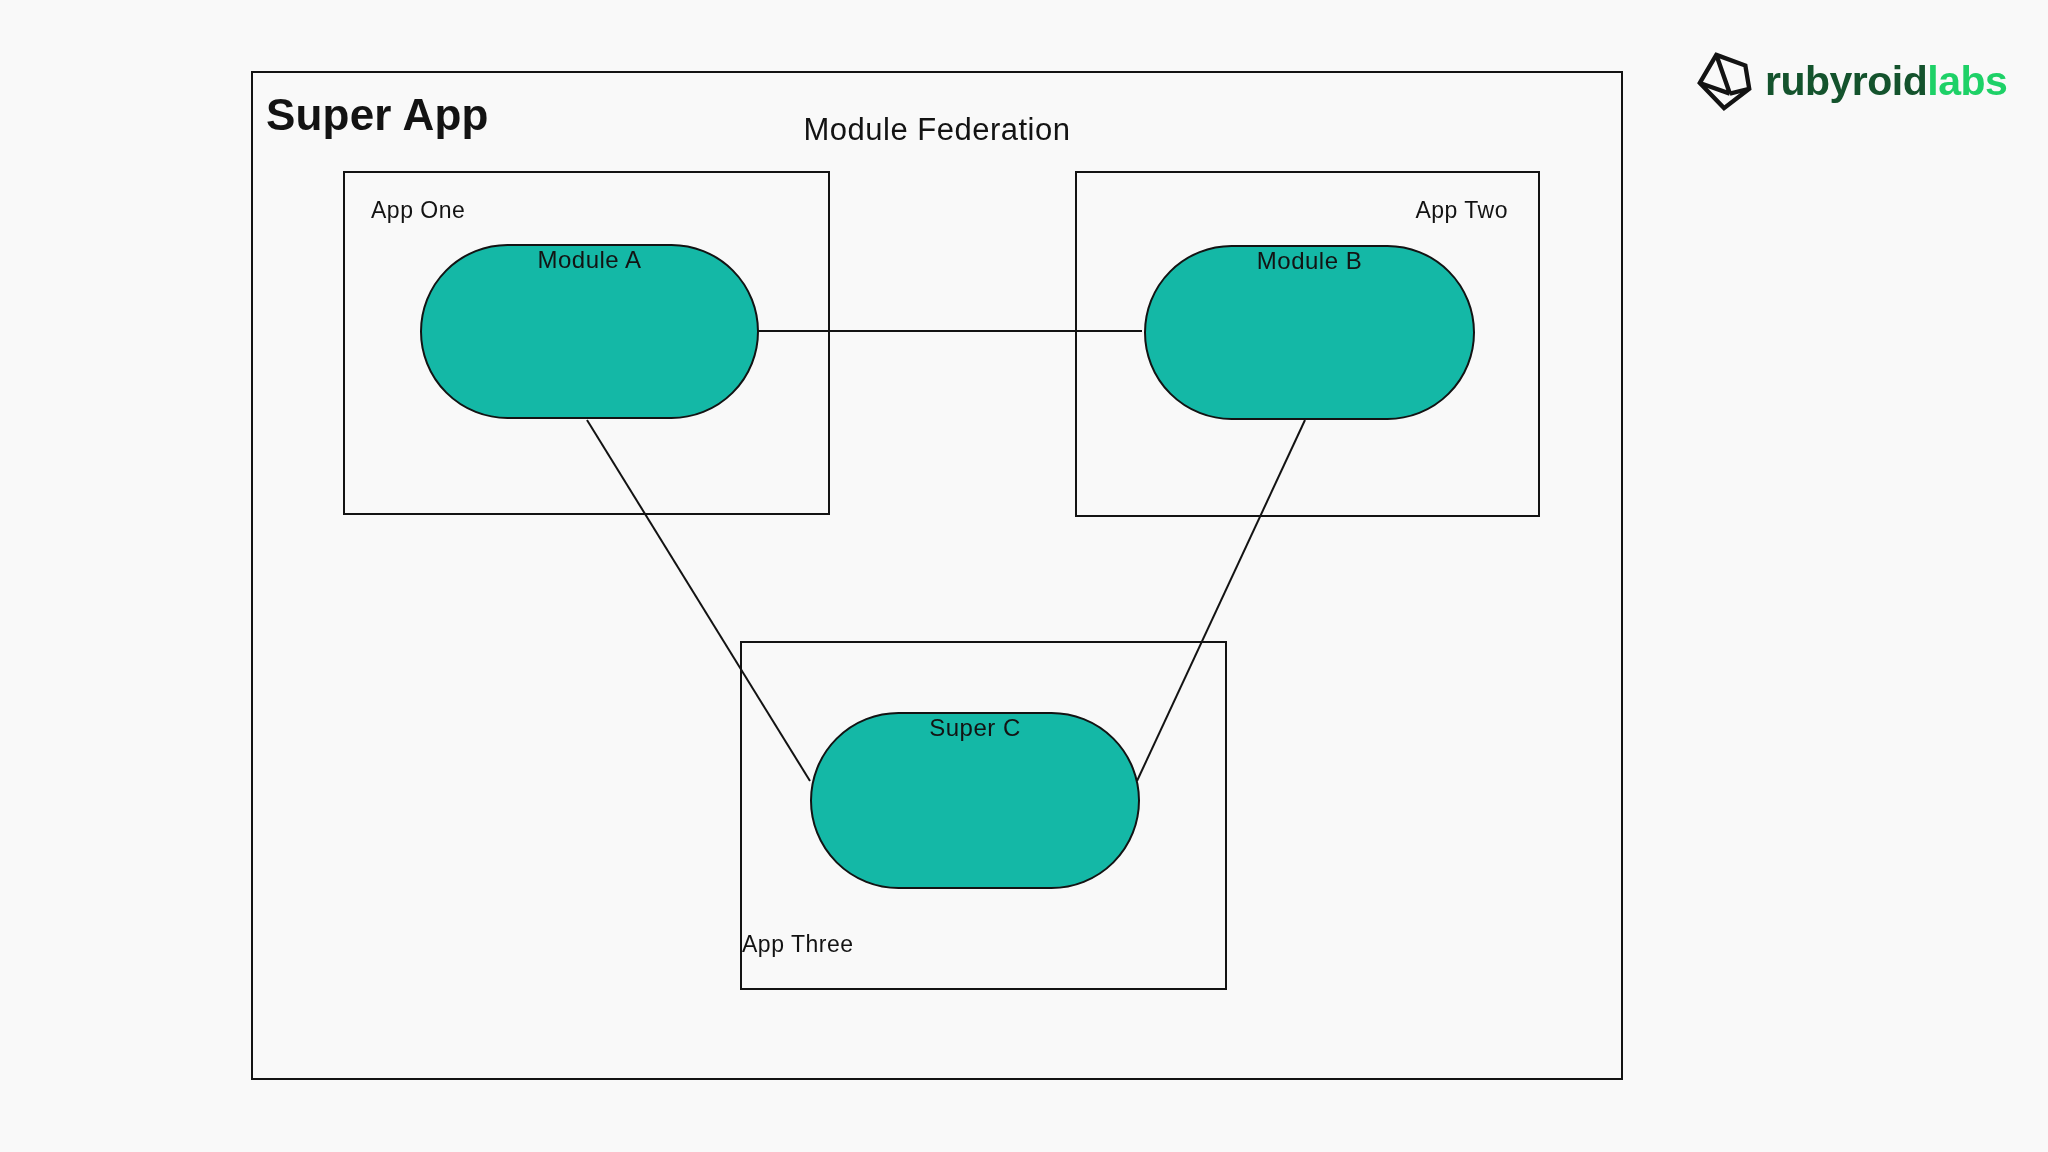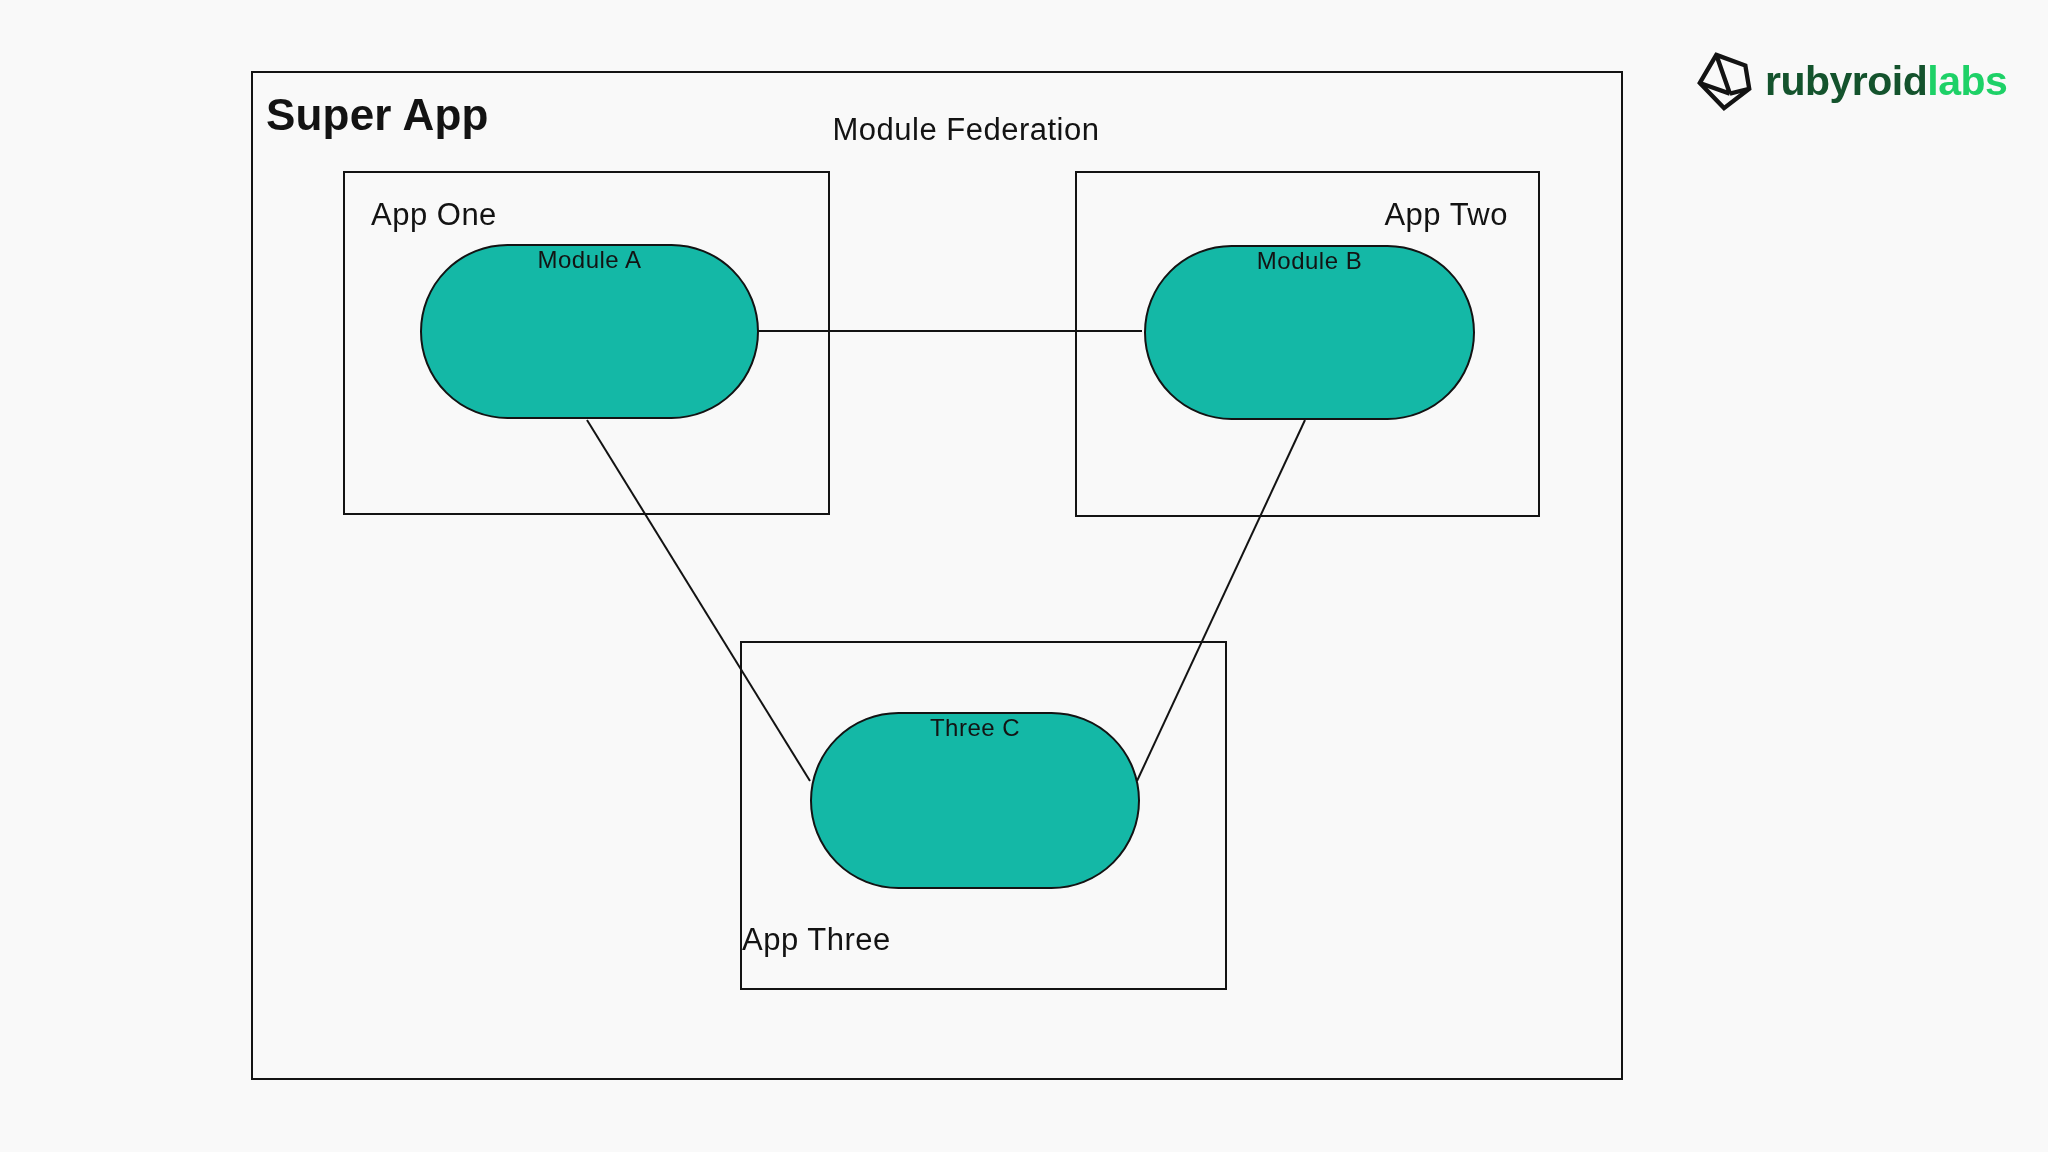--- a/index.html
+++ b/index.html
@@ -55,25 +55,24 @@
     letter-spacing: 0.2px;
   }
   .module-federation-label {
     position: absolute;
     left: 251px;
     top: 112px;
     width: 1372px;
     text-align: center;
     font-size: 31px;
     letter-spacing: 0.5px;
-    padding-left: 29px;
   }
   .app-label {
     position: absolute;
-    font-size: 31px;
+    font-size: 23px;
     letter-spacing: 0.5px;
   }
   .app-one-label   { left: 26px; top: 24px; }
   .app-two-label   { right: 30px; top: 24px; }
   .app-three-label { left: 0; right: 0; bottom: 30px; text-align: left; }
 
   
   .edges-svg {
     position: absolute;
     left: 0; top: 0;
@@ -127,21 +126,21 @@
 
   <div class="box app-two-box">
     <div class="app-label app-two-label">App Two</div>
     <div class="pill module-b-pill">
       <span>Module B</span>
     </div>
   </div>
 
   <div class="box app-three-box">
     <div class="pill module-c-pill">
-      <span>Three C</span>
+      <span>Super C</span>
     </div>
     <div class="app-label app-three-label">App Three</div>
   </div>
 
   <svg class="edges-svg" viewBox="0 0 2048 1152">
     <line x1="757" y1="331" x2="1142" y2="331"></line>
     <line x1="587" y1="420" x2="810" y2="781"></line>
     <line x1="1305" y1="420" x2="1137" y2="781"></line>
   </svg>
 

